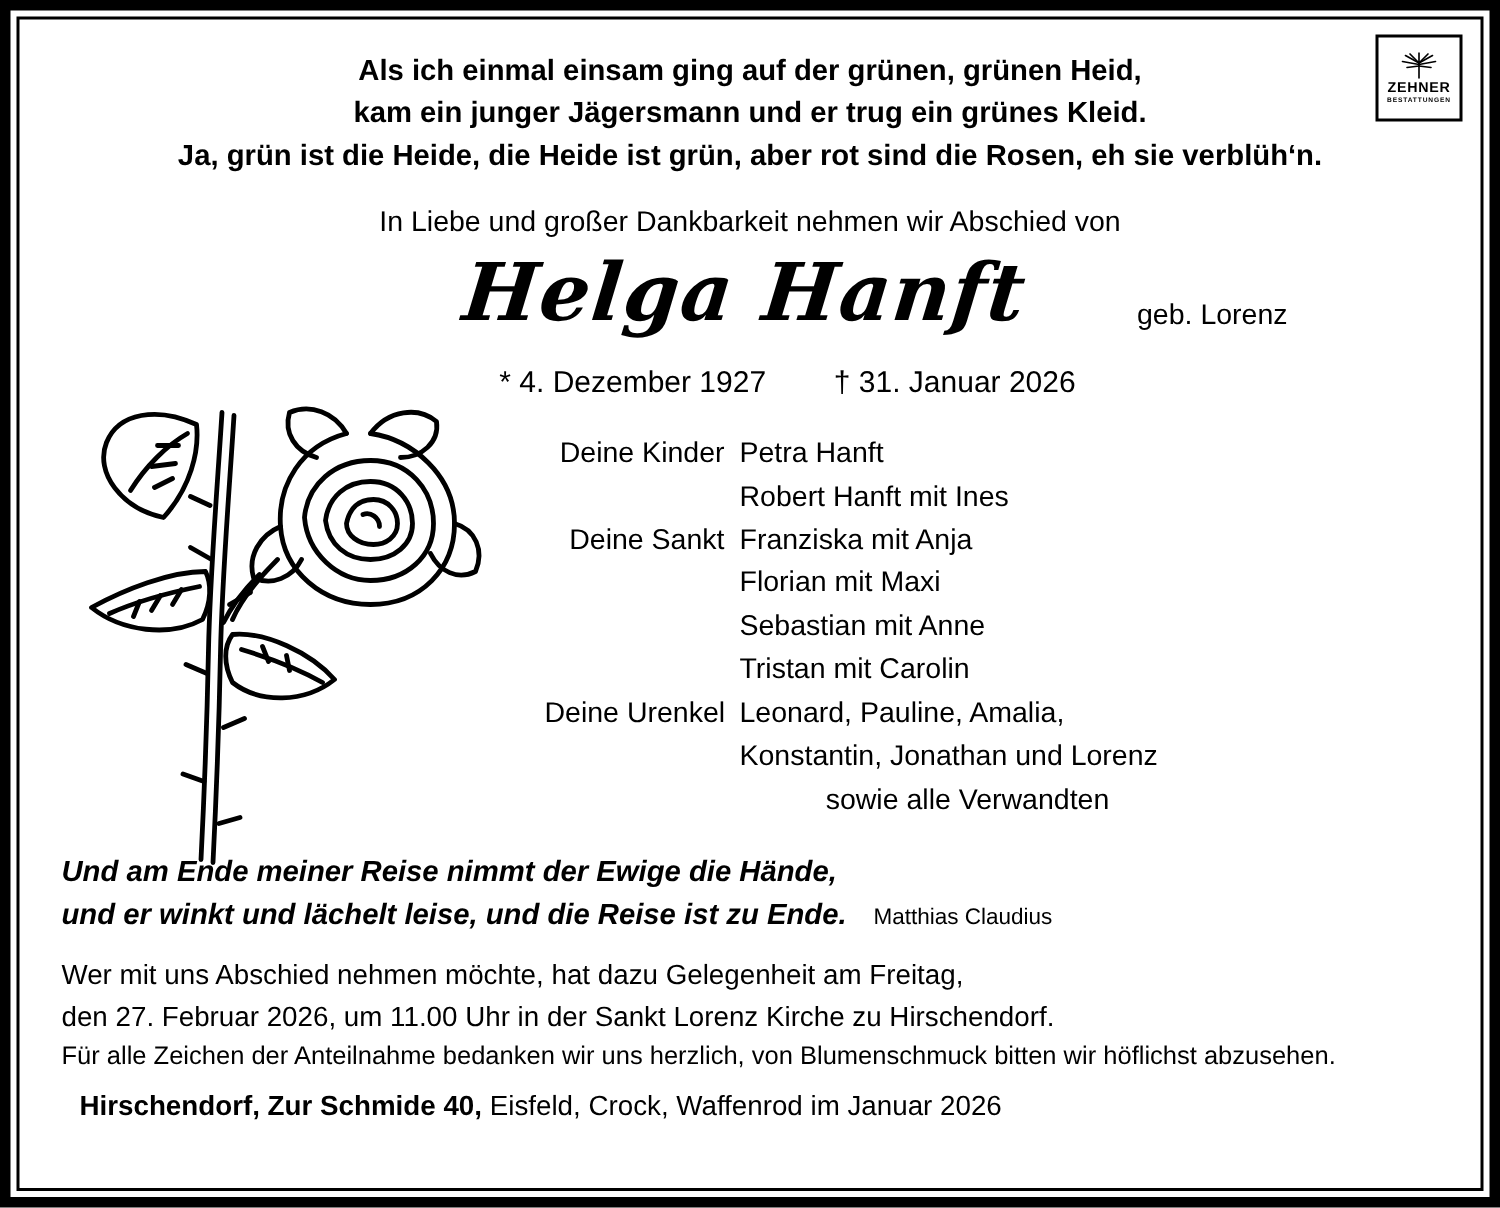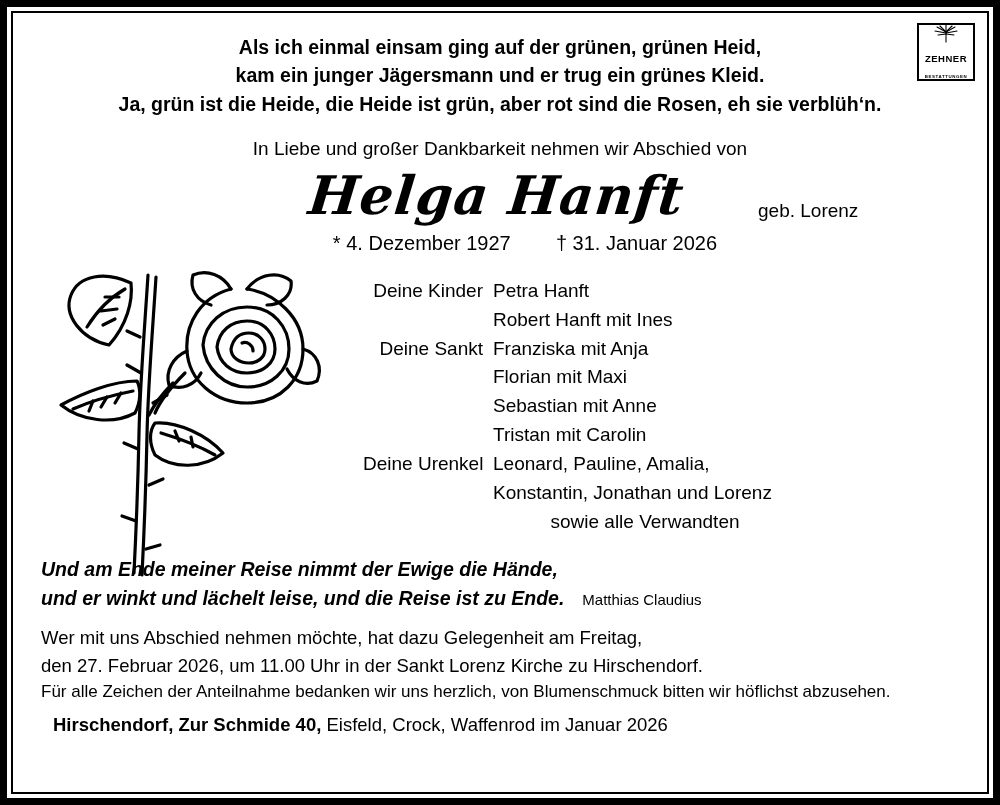--- a/index.html
+++ b/index.html
@@ -38,21 +38,21 @@
     position: absolute;
     top: 10px;
     right: 12px;
     width: 58px;
     height: 58px;
     border: 2px solid #000;
     background: #fff;
     display: flex;
     flex-direction: column;
     align-items: center;
-    justify-content: space-between;
+    justify-content: center;
     box-sizing: border-box;
   }
   .logo .tree {
     display: block;
     margin-bottom: 1px;
   }
   .logo .logo-name {
     font-size: 9.5px;
     font-weight: bold;
     letter-spacing: 0.5px;
@@ -104,21 +104,21 @@
     font-size: 19px;
     position: absolute;
     left: 745px;
     bottom: 8px;
     white-space: nowrap;
   }
 
   .dates {
     text-align: center;
     font-size: 20px;
-    margin-top: 2px;
+    margin-top: 14px;
     padding-left: 50px;
   }
   .dates .sep {
     display: inline-block;
     width: 34px;
   }
 
   
   .family {
     margin-top: 22px;

